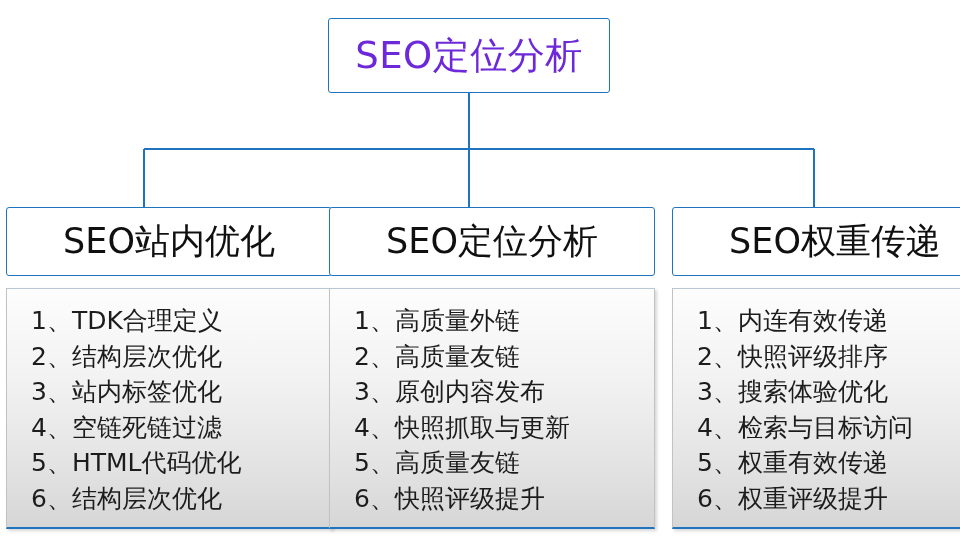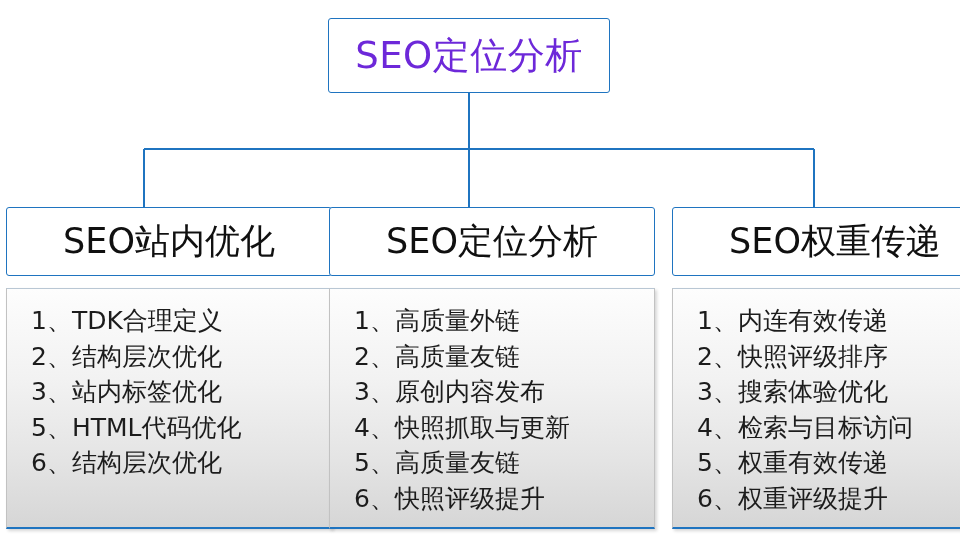--- a/index.html
+++ b/index.html
@@ -135,20 +135,23 @@
         <li class="item">
           <span class="item-index">1、</span><span class="item-label">TDK合理定义</span>
         </li>
         <li class="item">
           <span class="item-index">2、</span><span class="item-label">结构层次优化</span>
         </li>
         <li class="item">
           <span class="item-index">3、</span><span class="item-label">站内标签优化</span>
         </li>
         <li class="item">
+          <span class="item-index">4、</span><span class="item-label">空链死链过滤</span>
+        </li>
+        <li class="item">
           <span class="item-index">5、</span><span class="item-label">HTML代码优化</span>
         </li>
         <li class="item">
           <span class="item-index">6、</span><span class="item-label">结构层次优化</span>
         </li>
       </ul>
     </div>
   </div>
 
   <div class="column col-2">

